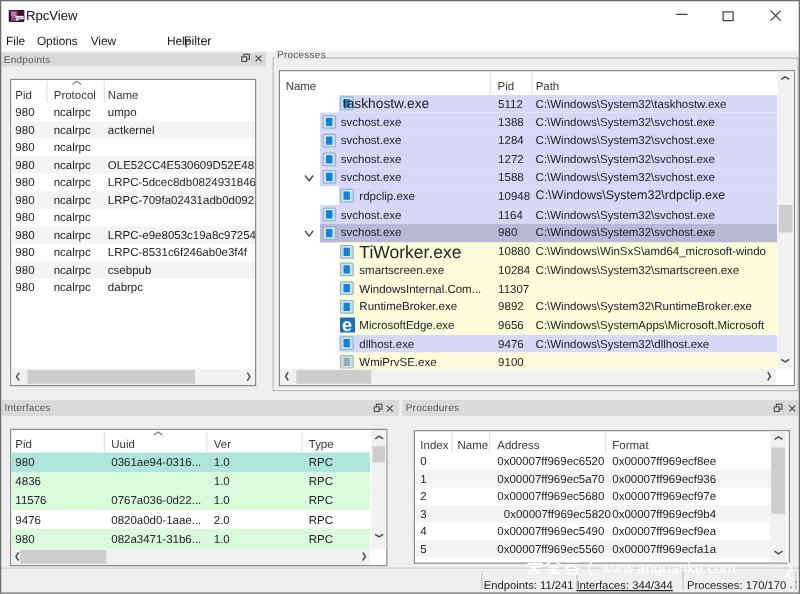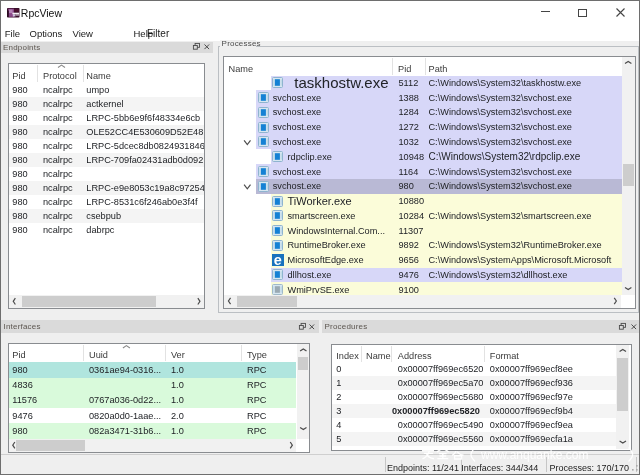--- a/index.html
+++ b/index.html
@@ -58,21 +58,20 @@
     </div>
 <div class="abs" style="left:9.3px;top:97.2px;width:194.8px;height:14.0px;background:#f4f4f4"></div>
 <div class="abs" style="left:9.3px;top:97.2px;width:194.5px;height:14.0px;overflow:hidden">
       <div class="t" style="left:3.0px;top:1.0px;font-size:9.2px;color:#212327">980</div>
       <div class="t" style="left:33.7px;top:1.0px;font-size:9.2px;color:#212327">ncalrpc</div>
       <div class="t" style="left:77.0px;top:1.0px;font-size:9.2px;color:#212327">actkernel</div>
     </div>
 <div class="abs" style="left:9.3px;top:111.2px;width:194.5px;height:14.0px;overflow:hidden">
       <div class="t" style="left:3.0px;top:1.0px;font-size:9.2px;color:#212327">980</div>
       <div class="t" style="left:33.7px;top:1.0px;font-size:9.2px;color:#212327">ncalrpc</div>
-      <div class="t" style="left:77.0px;top:1.0px;font-size:9.2px;color:#212327">LRPC-5bb6e9f6f48334e6cb</div>
     </div>
 <div class="abs" style="left:9.3px;top:125.2px;width:194.8px;height:14.0px;background:#f4f4f4"></div>
 <div class="abs" style="left:9.3px;top:125.2px;width:194.5px;height:14.0px;overflow:hidden">
       <div class="t" style="left:3.0px;top:1.0px;font-size:9.2px;color:#212327">980</div>
       <div class="t" style="left:33.7px;top:1.0px;font-size:9.2px;color:#212327">ncalrpc</div>
       <div class="t" style="left:77.0px;top:1.0px;font-size:9.2px;color:#212327">OLE52CC4E530609D52E48D9A</div>
     </div>
 <div class="abs" style="left:9.3px;top:139.2px;width:194.5px;height:14.0px;overflow:hidden">
       <div class="t" style="left:3.0px;top:1.0px;font-size:9.2px;color:#212327">980</div>
       <div class="t" style="left:33.7px;top:1.0px;font-size:9.2px;color:#212327">ncalrpc</div>
@@ -128,21 +127,21 @@
 <div class="csep" style="left:392px;top:57.5px;width:1px;height:17px"></div>
 <div class="csep" style="left:424.5px;top:57.5px;width:1px;height:17px"></div>
 <div class="abs" style="left:224.3px;top:75.5px;width:397.5px;height:219.0px;overflow:hidden">
 <div class="abs" style="left:46.69999999999999px;top:0.0px;width:350.79999999999995px;height:14.77px;background:#d7d7f8"></div>
 <svg style="left:48.19999999999999px;top:1.8849999999999998px" width="11" height="11" viewBox="0 0 11 11">
 <rect x="0.5" y="0.5" width="10" height="10" rx="1" fill="#d7e7f1" stroke="#8fb4cf" stroke-width="1"></rect>
 <rect x="2.8" y="2.2" width="5.1" height="6.6" fill="#1581d4"></rect>
 <rect x="8.6" y="2.4" width="1.2" height="6.2" fill="#bcd7e6"></rect>
 <rect x="1.3" y="2.4" width="1" height="6.2" fill="#c4dcea"></rect>
 </svg>
-<div class="t" style="left:70px;top:1.3849999999999998px;font-size:15px;color:#212327">taskhostw.exe</div>
+<div class="t" style="left:50px;top:1.3849999999999998px;font-size:11px;color:#212327">taskhostw.exe</div>
 <div class="t" style="left:174.2px;top:1.3849999999999998px;font-size:9.2px;color:#212327">5112</div>
 <div class="abs" style="left:204.2px;top:1.3849999999999998px;width:192.29999999999995px;height:12px;overflow:hidden">
         <div class="t" style="left:0;top:0;font-size:9.2px;color:#212327">C:\Windows\System32\taskhostw.exe</div>
       </div>
 <div class="abs" style="left:31.899999999999977px;top:14.77px;width:365.59999999999997px;height:14.77px;background:#d7d7f8"></div>
 <svg style="left:33.39999999999998px;top:16.655px" width="11" height="11" viewBox="0 0 11 11">
 <rect x="0.5" y="0.5" width="10" height="10" rx="1" fill="#d7e7f1" stroke="#8fb4cf" stroke-width="1"></rect>
 <rect x="2.8" y="2.2" width="5.1" height="6.6" fill="#1581d4"></rect>
 <rect x="8.6" y="2.4" width="1.2" height="6.2" fill="#bcd7e6"></rect>
 <rect x="1.3" y="2.4" width="1" height="6.2" fill="#c4dcea"></rect>
@@ -180,21 +179,21 @@
 <svg style="left:0;top:0" width="398" height="220" viewBox="0 0 398 220">
         <path d="M20.099999999999984,64.36500000000001 L23.299999999999983,68.565 L26.499999999999982,64.36500000000001" fill="none" stroke="#4c4c4c" stroke-width="1.2"></path>
       </svg>
 <svg style="left:33.39999999999998px;top:60.964999999999996px" width="11" height="11" viewBox="0 0 11 11">
 <rect x="0.5" y="0.5" width="10" height="10" rx="1" fill="#d7e7f1" stroke="#8fb4cf" stroke-width="1"></rect>
 <rect x="2.8" y="2.2" width="5.1" height="6.6" fill="#1581d4"></rect>
 <rect x="8.6" y="2.4" width="1.2" height="6.2" fill="#bcd7e6"></rect>
 <rect x="1.3" y="2.4" width="1" height="6.2" fill="#c4dcea"></rect>
 </svg>
 <div class="t" style="left:48.39999999999998px;top:60.464999999999996px;font-size:9.2px;color:#212327">svchost.exe</div>
-<div class="t" style="left:174.2px;top:60.464999999999996px;font-size:9.2px;color:#212327">1032</div>
+<div class="t" style="left:174.2px;top:60.464999999999996px;font-size:9.2px;color:#212327">1588</div>
 <div class="abs" style="left:204.2px;top:60.464999999999996px;width:192.29999999999995px;height:12px;overflow:hidden">
         <div class="t" style="left:0;top:0;font-size:9.2px;color:#212327">C:\Windows\System32\svchost.exe</div>
       </div>
 <div class="abs" style="left:46.69999999999999px;top:73.85px;width:350.79999999999995px;height:14.77px;background:#d7d7f8"></div>
 <svg style="left:48.19999999999999px;top:75.735px" width="11" height="11" viewBox="0 0 11 11">
 <rect x="0.5" y="0.5" width="10" height="10" rx="1" fill="#d7e7f1" stroke="#8fb4cf" stroke-width="1"></rect>
 <rect x="2.8" y="2.2" width="5.1" height="6.6" fill="#1581d4"></rect>
 <rect x="8.6" y="2.4" width="1.2" height="6.2" fill="#bcd7e6"></rect>
 <rect x="1.3" y="2.4" width="1" height="6.2" fill="#c4dcea"></rect>
 </svg>
@@ -230,22 +229,25 @@
 <div class="abs" style="left:204.2px;top:104.775px;width:192.29999999999995px;height:12px;overflow:hidden">
         <div class="t" style="left:0;top:0;font-size:9.2px;color:#212327">C:\Windows\System32\svchost.exe</div>
       </div>
 <div class="abs" style="left:46.69999999999999px;top:118.16px;width:350.79999999999995px;height:14.77px;background:#fbfcd9"></div>
 <svg style="left:48.19999999999999px;top:120.045px" width="11" height="11" viewBox="0 0 11 11">
 <rect x="0.5" y="0.5" width="10" height="10" rx="1" fill="#d7e7f1" stroke="#8fb4cf" stroke-width="1"></rect>
 <rect x="2.8" y="2.2" width="5.1" height="6.6" fill="#1581d4"></rect>
 <rect x="8.6" y="2.4" width="1.2" height="6.2" fill="#bcd7e6"></rect>
 <rect x="1.3" y="2.4" width="1" height="6.2" fill="#c4dcea"></rect>
 </svg>
-<div class="t" style="left:63.19999999999999px;top:119.545px;font-size:11px;color:#212327">TiWorker.exe</div>
+<div class="t" style="left:63.19999999999999px;top:119.545px;font-size:14px;color:#212327">TiWorker.exe</div>
 <div class="t" style="left:174.2px;top:119.545px;font-size:9.2px;color:#212327">10880</div>
+<div class="abs" style="left:204.2px;top:119.545px;width:192.29999999999995px;height:12px;overflow:hidden">
+        <div class="t" style="left:0;top:0;font-size:9.2px;color:#212327">C:\Windows\WinSxS\amd64_microsoft-windo</div>
+      </div>
 <div class="abs" style="left:46.69999999999999px;top:132.93px;width:350.79999999999995px;height:14.77px;background:#fbfcd9"></div>
 <svg style="left:48.19999999999999px;top:134.815px" width="11" height="11" viewBox="0 0 11 11">
 <rect x="0.5" y="0.5" width="10" height="10" rx="1" fill="#d7e7f1" stroke="#8fb4cf" stroke-width="1"></rect>
 <rect x="2.8" y="2.2" width="5.1" height="6.6" fill="#1581d4"></rect>
 <rect x="8.6" y="2.4" width="1.2" height="6.2" fill="#bcd7e6"></rect>
 <rect x="1.3" y="2.4" width="1" height="6.2" fill="#c4dcea"></rect>
 </svg>
 <div class="t" style="left:63.19999999999999px;top:134.315px;font-size:9.2px;color:#212327">smartscreen.exe</div>
 <div class="t" style="left:174.2px;top:134.315px;font-size:9.2px;color:#212327">10284</div>
 <div class="abs" style="left:204.2px;top:134.315px;width:192.29999999999995px;height:12px;overflow:hidden">
@@ -403,41 +405,41 @@
 <div class="t" style="left:489.8px;top:363.3px;font-size:9.2px;color:#212327;">0x00007ff969ecf8ee</div>
 <div class="abs" style="left:331.8px;top:376.3px;width:284.4px;height:14.0px;background:#f4f4f4"></div>
 <div class="t" style="left:336.3px;top:377.3px;font-size:9.2px;color:#212327;">1</div>
 <div class="t" style="left:397.8px;top:377.3px;font-size:9.2px;color:#212327;">0x00007ff969ec5a70</div>
 <div class="t" style="left:489.8px;top:377.3px;font-size:9.2px;color:#212327;">0x00007ff969ecf936</div>
 <div class="t" style="left:336.3px;top:391.3px;font-size:9.2px;color:#212327;">2</div>
 <div class="t" style="left:397.8px;top:391.3px;font-size:9.2px;color:#212327;">0x00007ff969ec5680</div>
 <div class="t" style="left:489.8px;top:391.3px;font-size:9.2px;color:#212327;">0x00007ff969ecf97e</div>
 <div class="abs" style="left:331.8px;top:404.3px;width:284.4px;height:14.0px;background:#f4f4f4"></div>
 <div class="t" style="left:336.3px;top:405.3px;font-size:9.2px;color:#212327;">3</div>
-<div class="t" style="left:392px;top:405.3px;font-size:9.2px;color:#212327;font-weight:bold;">0x00007ff969ec5820</div>
+<div class="t" style="left:403px;top:405.3px;font-size:9.2px;color:#212327;">0x00007ff969ec5820</div>
 <div class="t" style="left:489.8px;top:405.3px;font-size:9.2px;color:#212327;">0x00007ff969ecf9b4</div>
 <div class="t" style="left:336.3px;top:419.3px;font-size:9.2px;color:#212327;">4</div>
 <div class="t" style="left:397.8px;top:419.3px;font-size:9.2px;color:#212327;">0x00007ff969ec5490</div>
 <div class="t" style="left:489.8px;top:419.3px;font-size:9.2px;color:#212327;">0x00007ff969ecf9ea</div>
 <div class="abs" style="left:331.8px;top:432.3px;width:284.4px;height:14.0px;background:#f4f4f4"></div>
 <div class="t" style="left:336.3px;top:433.3px;font-size:9.2px;color:#212327;">5</div>
 <div class="t" style="left:397.8px;top:433.3px;font-size:9.2px;color:#212327;">0x00007ff969ec5560</div>
 <div class="t" style="left:489.8px;top:433.3px;font-size:9.2px;color:#212327;">0x00007ff969ecfa1a</div>
 <div class="abs" style="left:616.2px;top:345px;width:13.2px;height:104.3px;background:#f1f1f1"></div>
 <svg style="left:0;top:0" width="640" height="475" viewBox="0 0 640 475">
       <path d="M619.5999999999999,351.556 L622.8,349.444 L626.0,351.556" fill="none" stroke="#4c4c4c" stroke-width="1.2"></path>
     </svg>
 <svg style="left:0;top:0" width="640" height="475" viewBox="0 0 640 475">
       <path d="M619.5999999999999,440.944 L622.8,443.056 L626.0,440.944" fill="none" stroke="#4c4c4c" stroke-width="1.2"></path>
     </svg>
 <div class="abs" style="left:617.4px;top:357.5px;width:10.8px;height:53.5px;background:#cdcdcd"></div>
 <div class="abs" style="left:1px;top:453.8px;width:638px;height:1px;background:#cfcfcf"></div>
 <div class="t" style="left:8.4px;top:477px;font-size:10px;color:#222;">Symbol path not configured.</div>
 <div class="t" style="left:387px;top:461.5px;font-size:9px;color:#222;">Endpoints: 11/241</div>
-<div class="t" style="left:461.2px;top:461.5px;font-size:9px;color:#222;">Interfaces: 344/344</div>
+<div class="t" style="left:461.2px;top:461.5px;font-size:9px;color:#222;text-decoration:underline;">Interfaces: 344/344</div>
 <div class="t" style="left:549.5px;top:461.5px;font-size:9px;color:#222;">Processes: 170/170</div>
 <div class="abs" style="left:384.5px;top:456.5px;width:1px;height:15px;background:#c6c6c6"></div>
 <div class="abs" style="left:461.3px;top:456.5px;width:1px;height:15px;background:#c6c6c6"></div>
 <div class="abs" style="left:546px;top:456.5px;width:1px;height:15px;background:#c6c6c6"></div>
 <div class="abs" style="left:636.2px;top:456.5px;width:1px;height:15px;background:#c6c6c6"></div>
 <svg style="left:630px;top:464px" width="9" height="9" viewBox="0 0 9 9">
 <rect x="6" y="1" width="1.6" height="1.6" fill="#a9a9a9"></rect>
 <rect x="6" y="5" width="1.6" height="1.6" fill="#a9a9a9"></rect>
 <rect x="2" y="5" width="1.6" height="1.6" fill="#a9a9a9"></rect>
     </svg>

